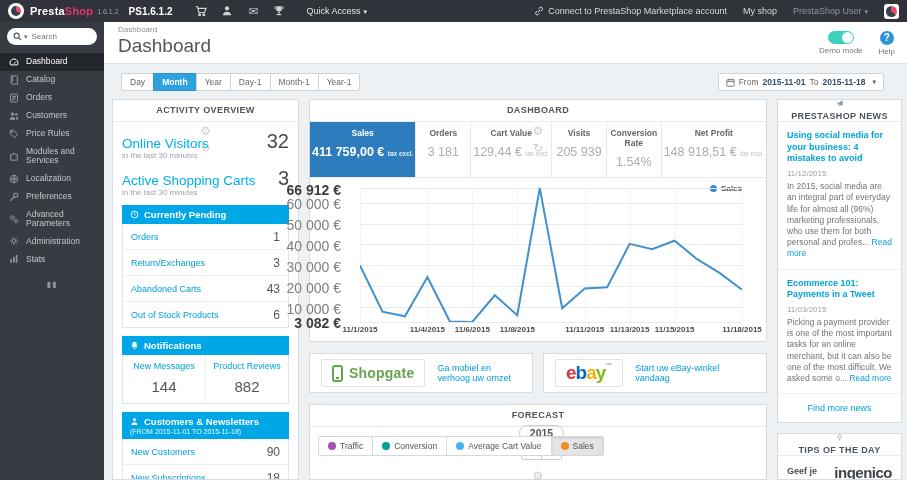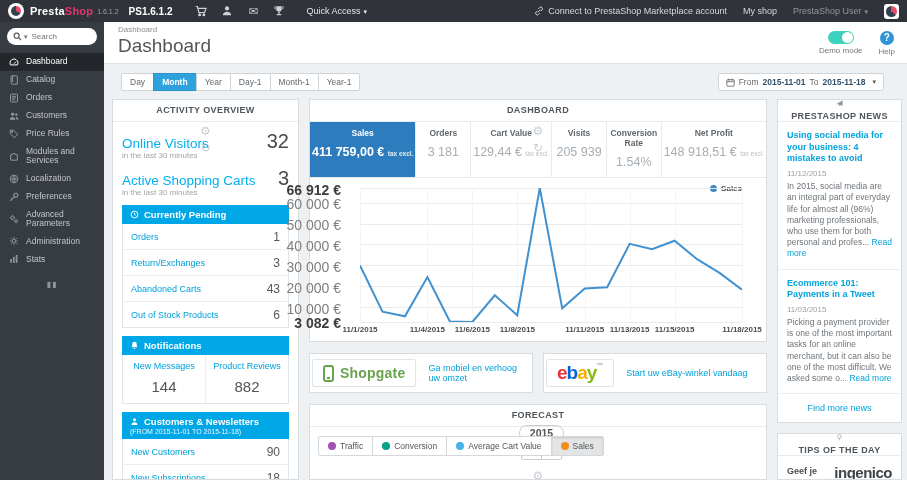--- a/index.html
+++ b/index.html
@@ -129,21 +129,21 @@
   .vgrid{position:absolute;top:0;bottom:0;width:1px;background:#f4f4f4;}
   .plot svg{position:absolute;inset:0;width:100%;height:100%;}
   .chart .xaxis{position:absolute;left:46px;right:14px;bottom:0;height:12px;}
   .xtick{position:absolute;transform:translateX(-50%);font-size:8px;font-weight:bold;color:#4c4c4c;white-space:nowrap;}
   .chart-legend{position:absolute;right:0;top:-4px;display:flex;align-items:center;gap:4px;}
   .legend-dot{width:7px;height:7px;border-radius:50%;background:#3d87c3;}
   .chart-legend span{font-size:8px;font-weight:bold;color:#4c4c4c;}
 
   
   .banner-row{display:flex;gap:10px;margin-top:11px;height:40px;flex:none;}
-  .banner{flex:1;display:flex;align-items:center;gap:12px;padding:5px 2px;cursor:pointer;}
+  .banner{flex:1;display:flex;align-items:center;gap:12px;padding:5px 11px;cursor:pointer;}
   .logo-box{border:1px solid #e1e4e7;border-radius:2px;background:#fff;padding:3px 10px;
     display:flex;align-items:center;gap:6px;height:28px;}
   .sg-phone{width:11px;height:17px;border:2px solid #63a64c;border-radius:3px;position:relative;}
   .sg-phone::after{content:"";position:absolute;left:2px;bottom:1px;right:2px;height:1.5px;background:#63a64c;}
   .sg-text{font-size:14px;color:#6aa34f;font-weight:bold;letter-spacing:.2px;}
   .banner-link{font-size:9px;color:#00a0d8;}
   .ebay{font-size:19px;font-weight:bold;letter-spacing:-1px;}
   .ebay .e{color:#e53238;}.ebay .b{color:#0064d2;}.ebay .a{color:#f5af02;}.ebay .y{color:#86b817;}
   .ebay .tm{font-size:7px;color:#aaa;vertical-align:top;letter-spacing:0;}
 

